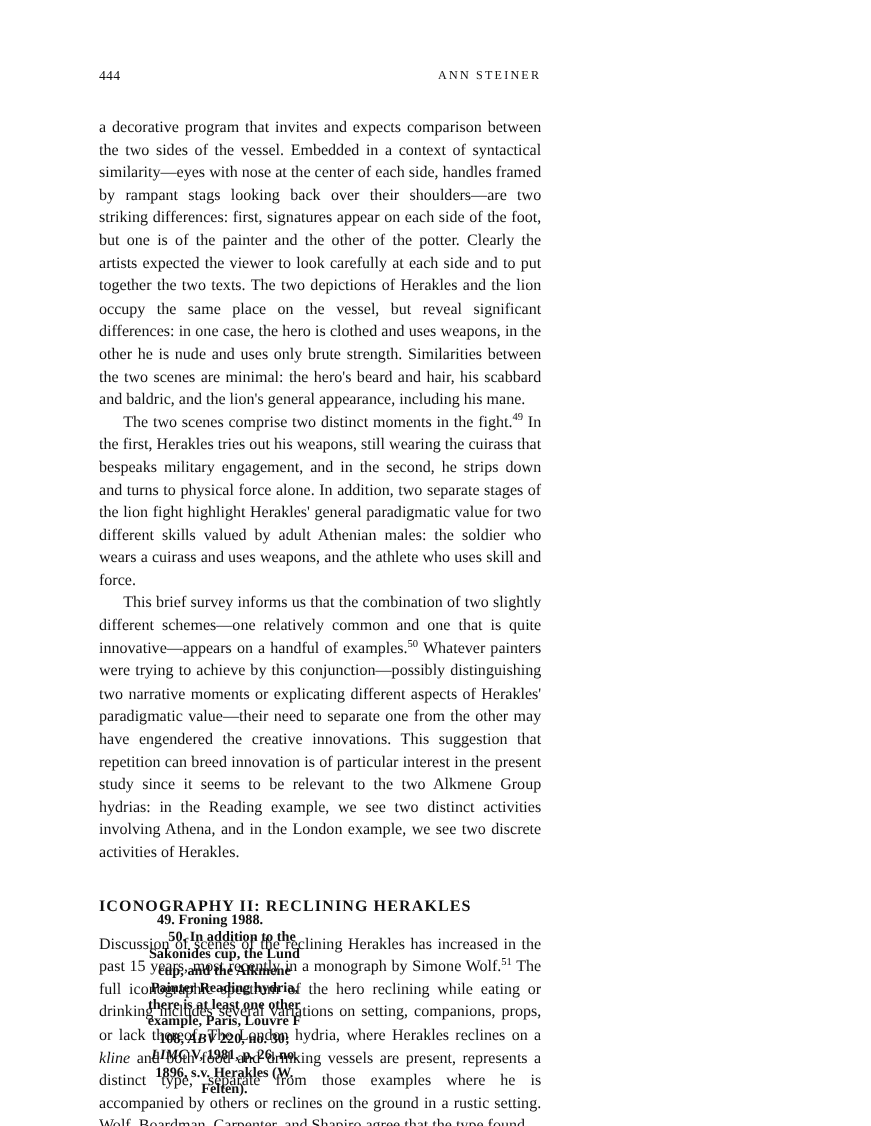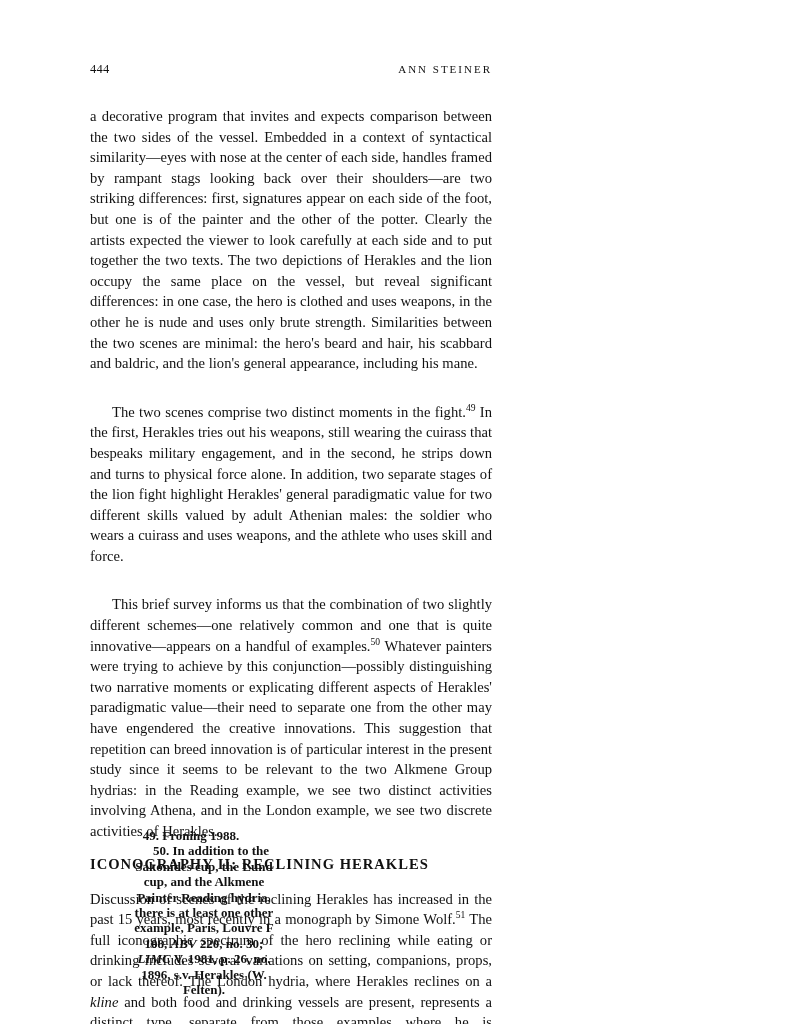--- a/index.html
+++ b/index.html
@@ -51,24 +51,23 @@
     margin: 0;
     font-size: 14.6px;
     line-height: 20.6px;
     text-align: justify;
     text-justify: inter-word;
     hyphens: none;
     font-family: Liberation Serif, serif;
   }
   p.body.indent {
     text-indent: 22px;
-    margin-top: 28px;
   }
   h2.section-head {
-    margin: 14px 0 16px 0;
+    margin: 30px 0 16px 0;
     font-size: 14.6px;
     font-weight: bold;
     letter-spacing: 1.0px;
     text-transform: uppercase;
     font-variant: small-caps;
   }
   .sup {
     font-size: 9.6px;
     vertical-align: super;
     line-height: 0;

